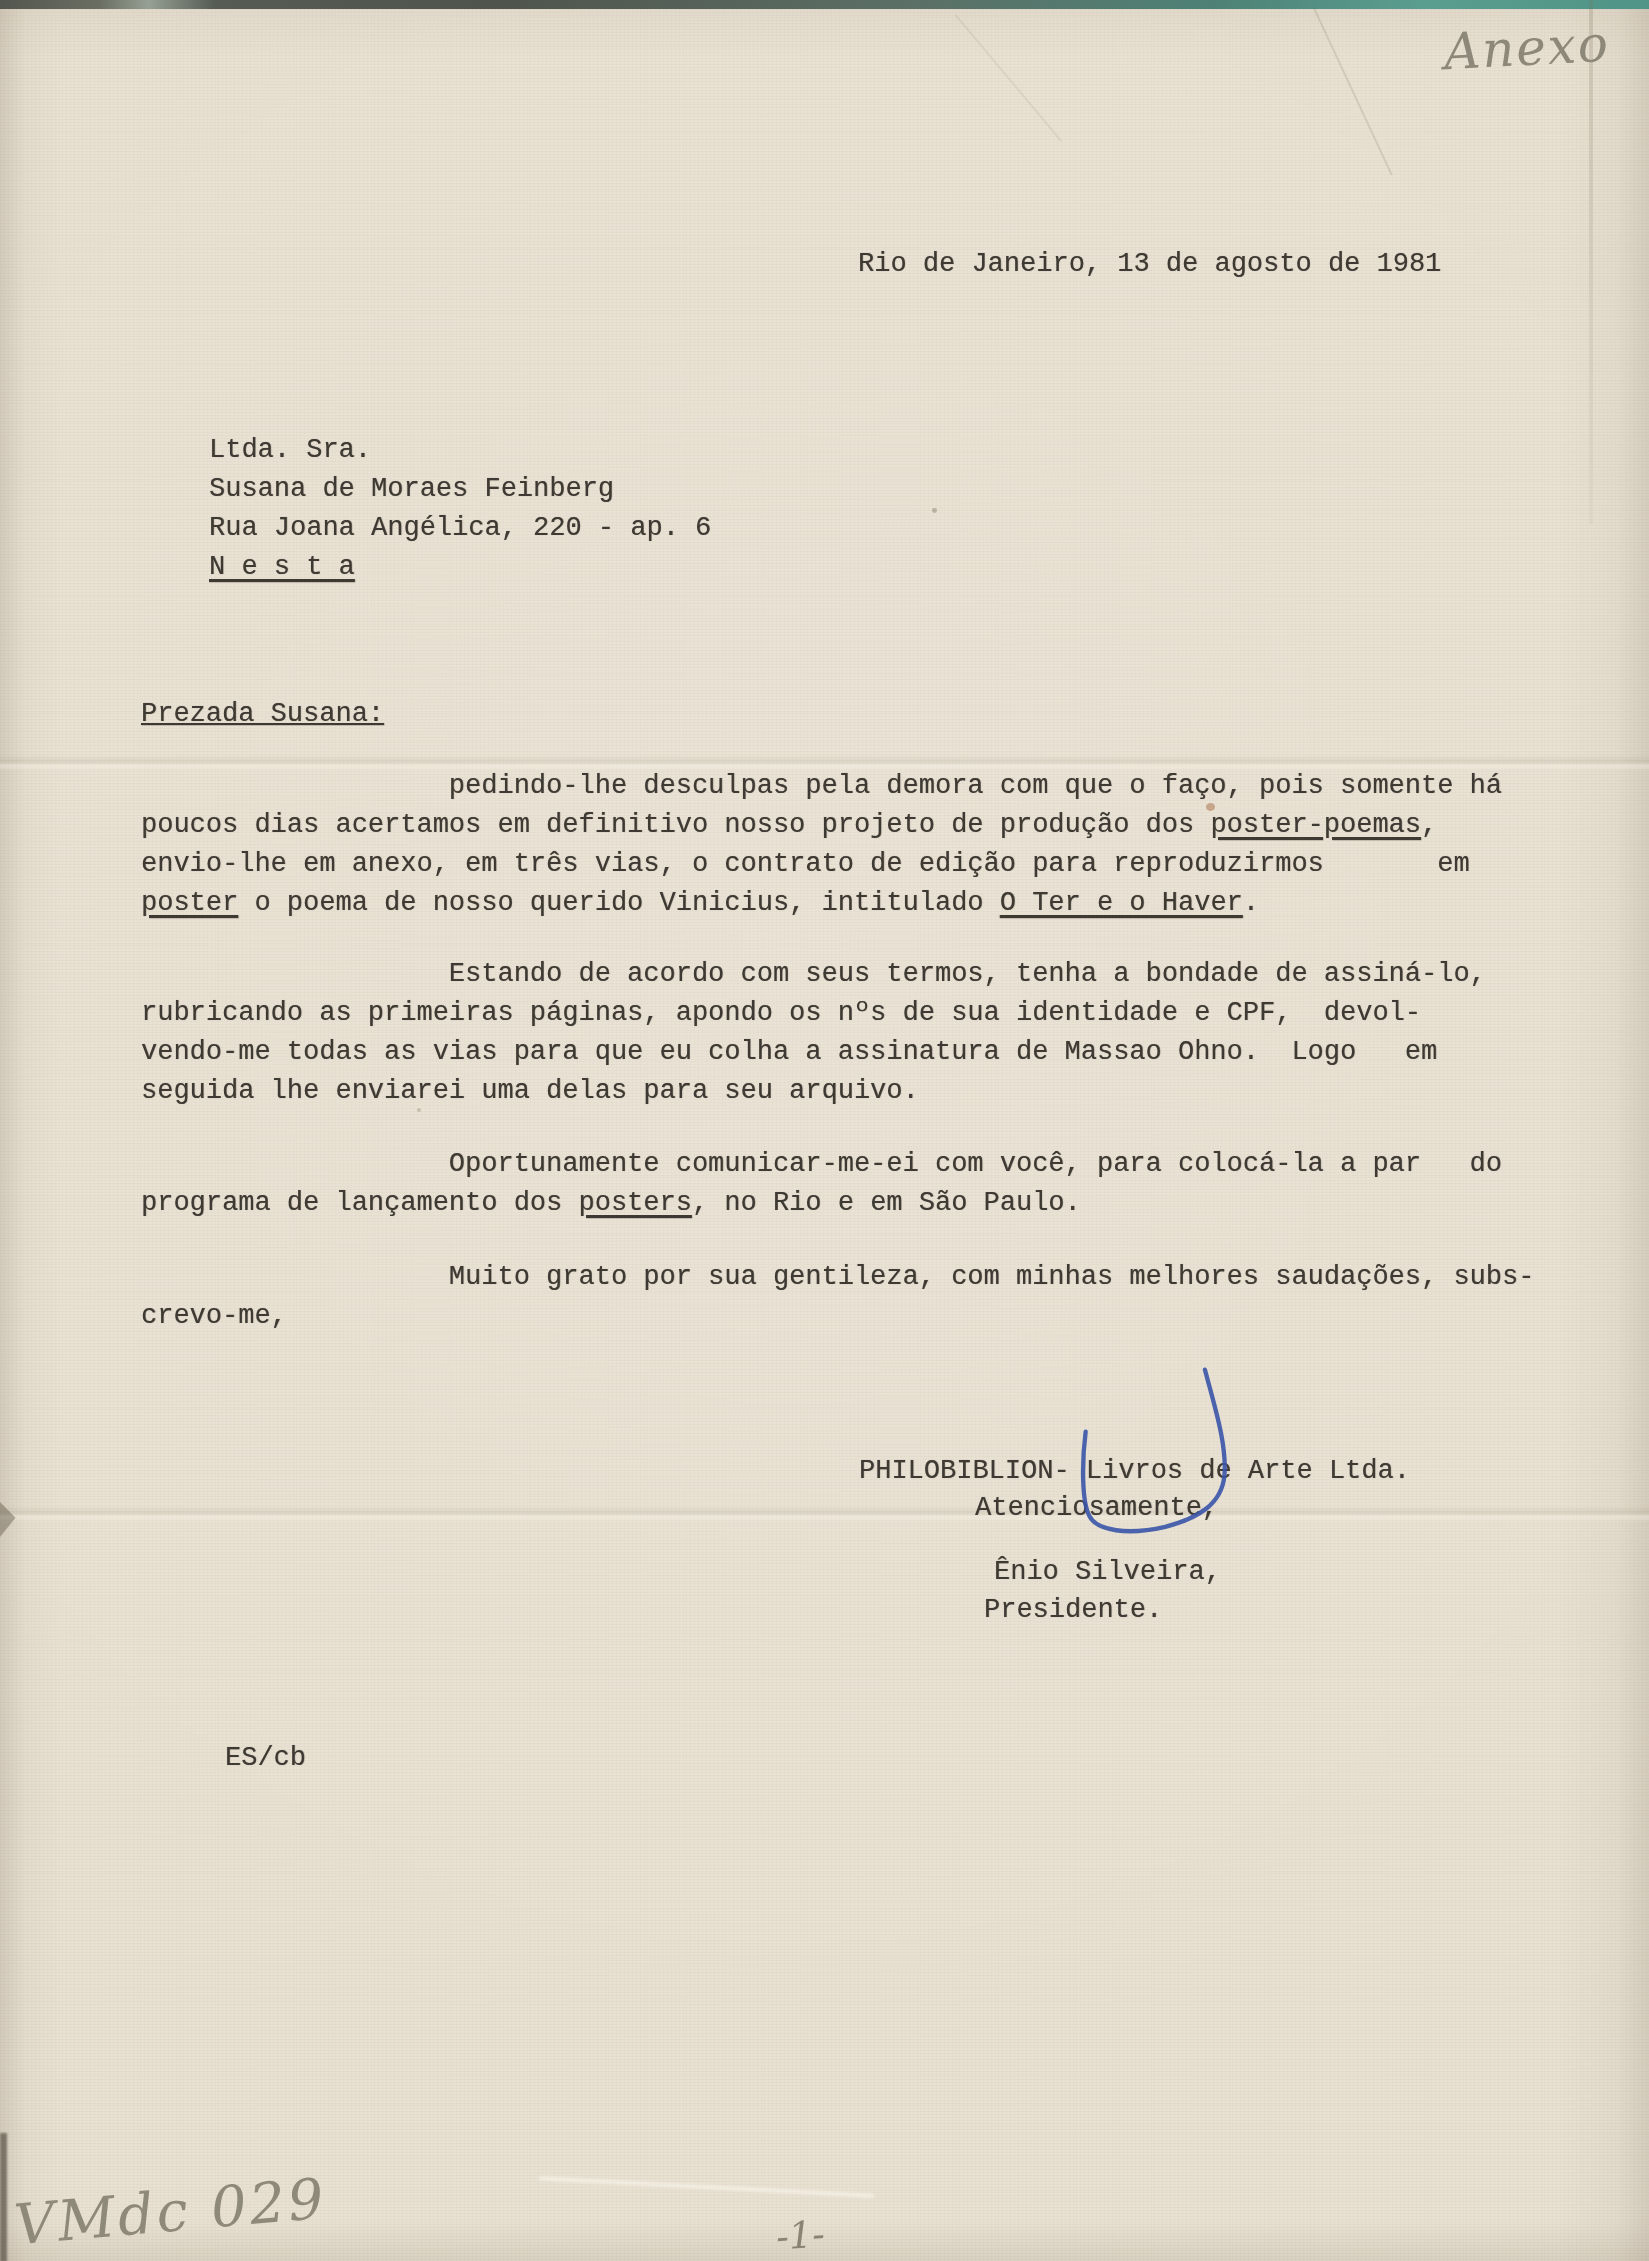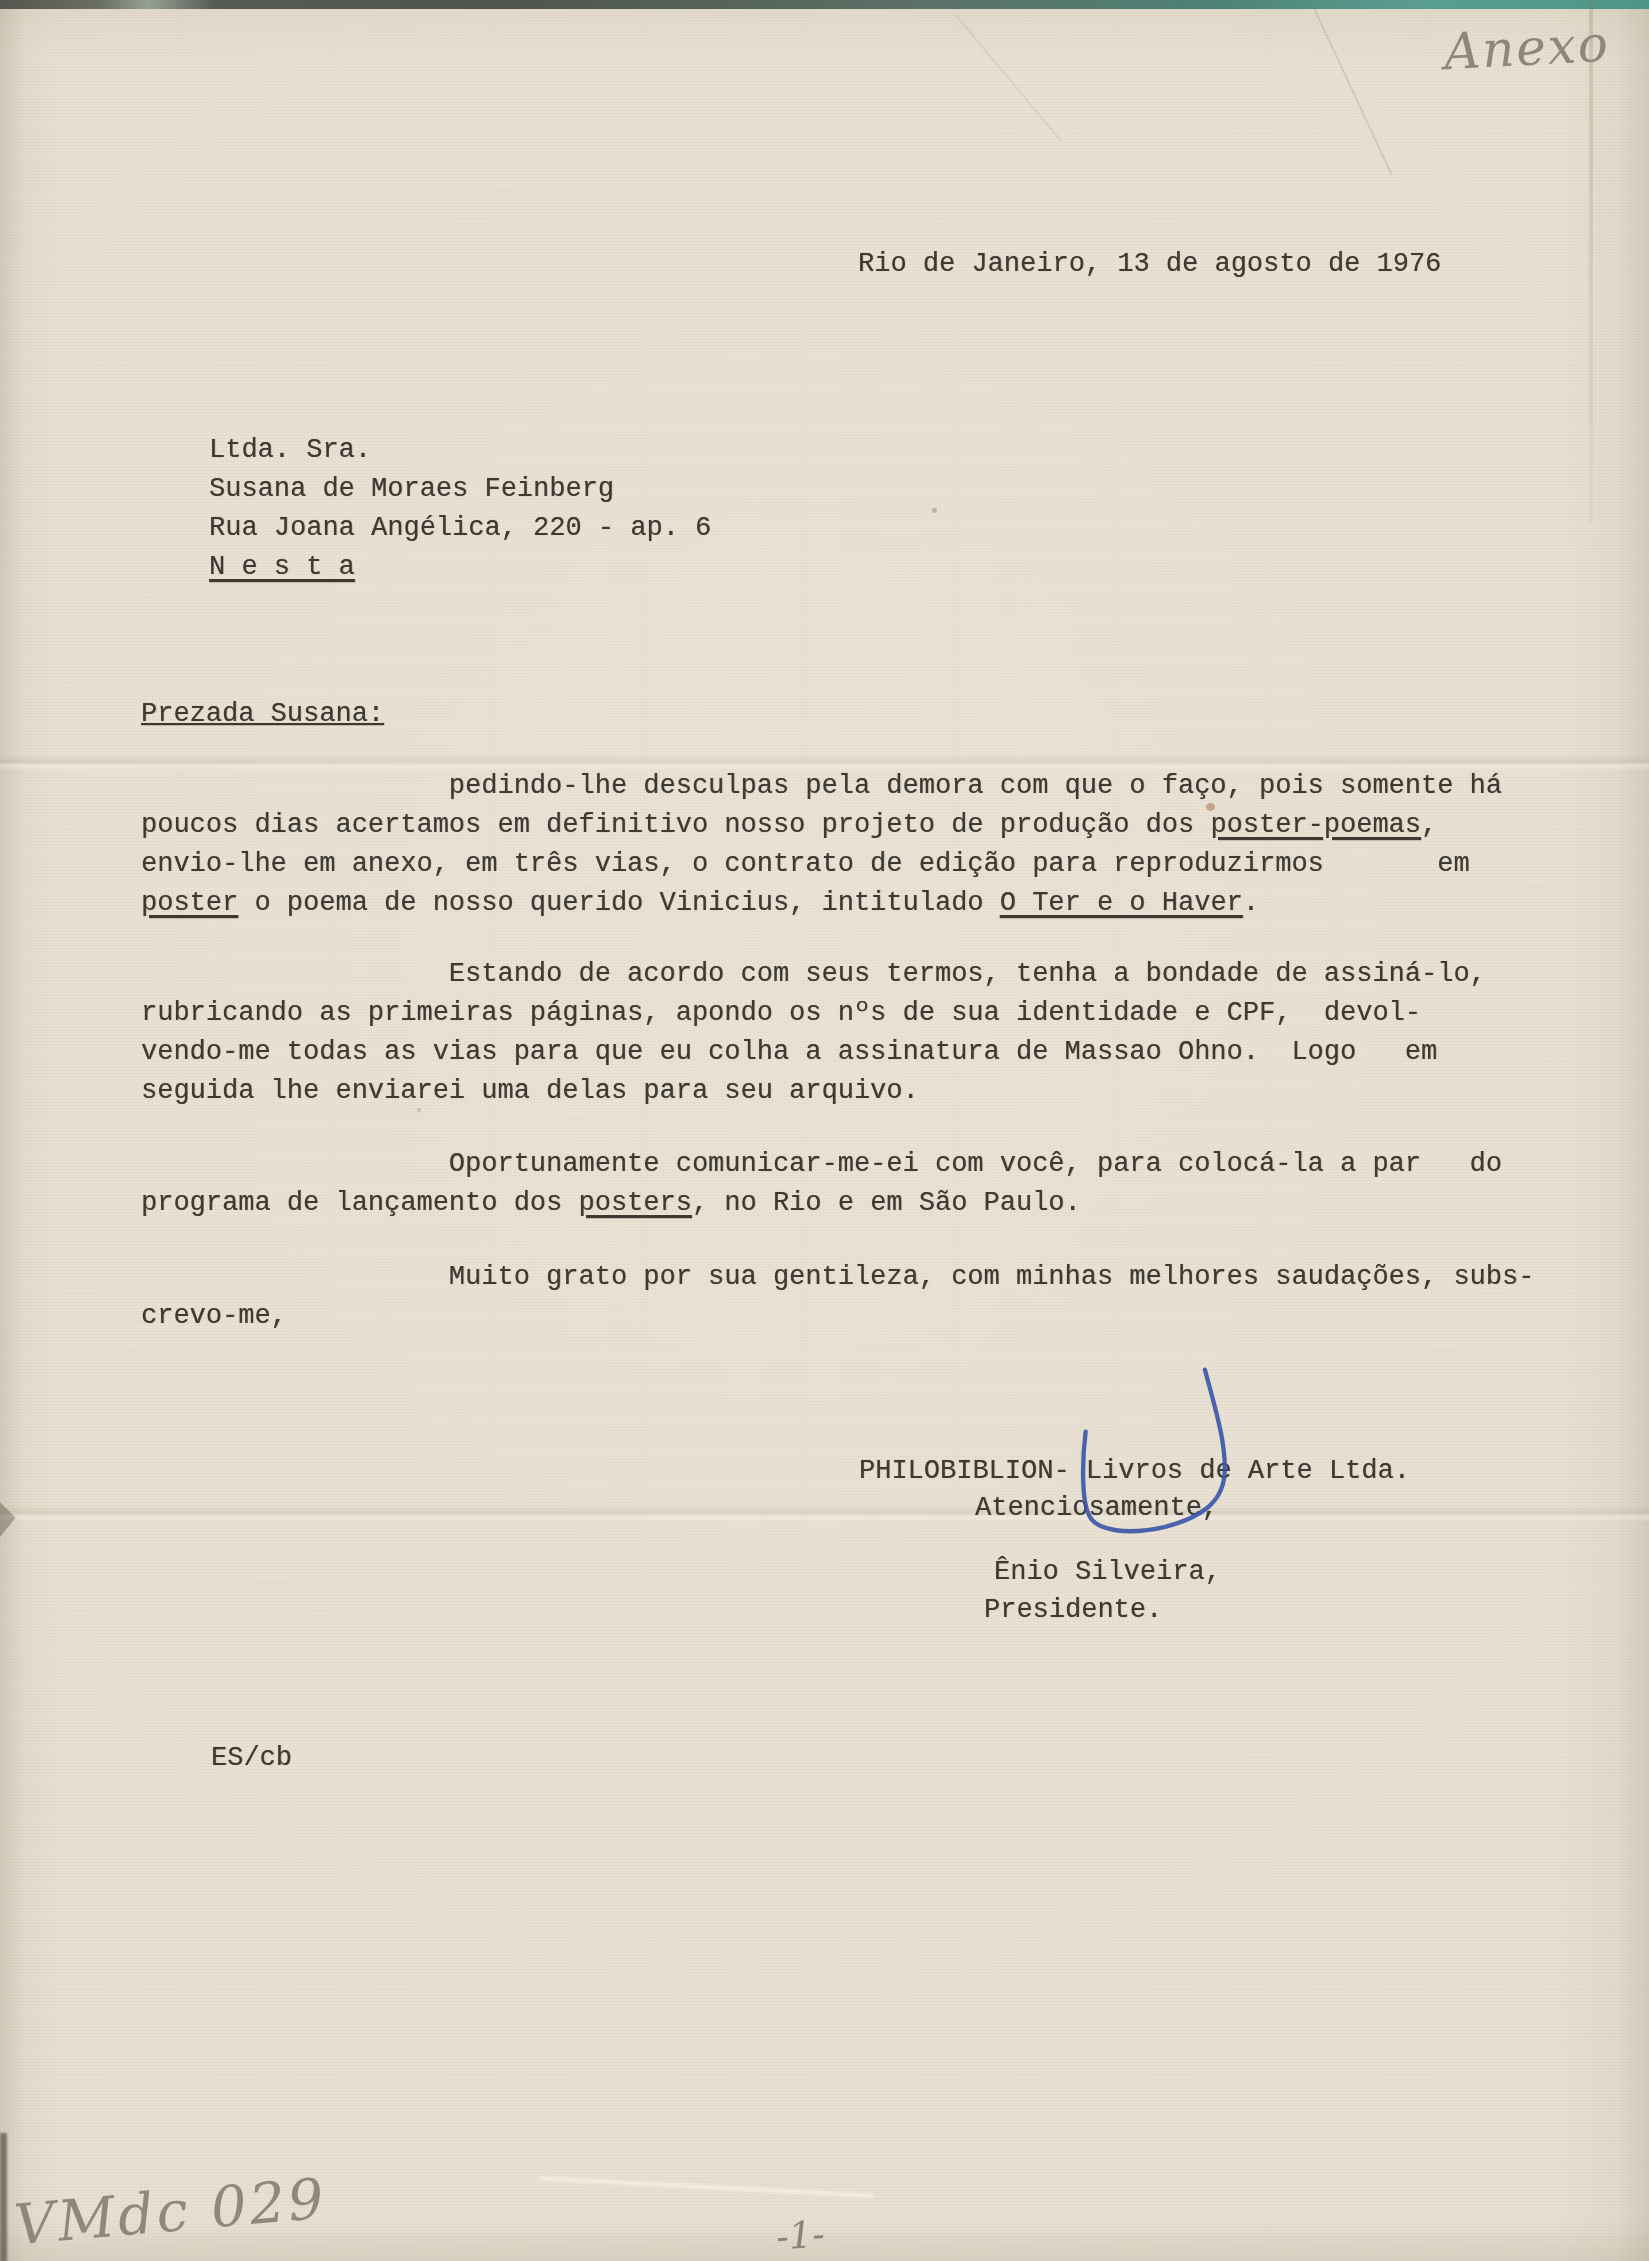--- a/index.html
+++ b/index.html
@@ -67,37 +67,37 @@
   <div class="crease edge-mark"></div>
   <div class="crease light-streak"></div>
   <div class="speck speck1"></div>
   <div class="speck speck2"></div>
   <div class="speck speck3"></div>
 
   <div class="hand anexo">Anexo</div>
   <div class="hand code">VMdc 029</div>
   <div class="hand pagenum">-1-</div>
 
-  <div class="type" style="left:858px;top:245px;">Rio de Janeiro, 13 de agosto de 1976</div>
+  <div class="type" style="left:858px;top:245px;">Rio de Janeiro, 13 de agosto de 1981</div>
 
   <div class="type" style="left:209px;top:431px;"><div class="tline"><span>Ltda. Sra.</span></div><div class="tline"><span>Susana de Moraes Feinberg</span></div><div class="tline"><span>Rua Joana Angélica, 220 - ap. 6</span></div><div class="tline"><span class="u">N e s t a</span></div></div>
 
   <div class="type" style="left:141px;top:695px;text-decoration:underline;">Prezada Susana:</div>
 
   <div class="type" style="left:141px;top:767px;"><div class="tline"><span>                   pedindo-lhe desculpas pela demora com que o faço, pois somente há</span></div><div class="tline"><span>poucos dias acertamos em definitivo nosso projeto de produção dos </span><span class="u">poster-poemas</span><span>,</span></div><div class="tline"><span>envio-lhe em anexo, em três vias, o contrato de edição para reproduzirmos       em</span></div><div class="tline"><span class="u">poster</span><span> o poema de nosso querido Vinicius, intitulado </span><span class="u">O Ter e o Haver</span><span>.</span></div></div>
   <div class="type" style="left:141px;top:955px;"><div class="tline"><span>                   Estando de acordo com seus termos, tenha a bondade de assiná-lo,</span></div><div class="tline"><span>rubricando as primeiras páginas, apondo os nºs de sua identidade e CPF,  devol-</span></div><div class="tline"><span>vendo-me todas as vias para que eu colha a assinatura de Massao Ohno.  Logo   em</span></div><div class="tline"><span>seguida lhe enviarei uma delas para seu arquivo.</span></div></div>
   <div class="type" style="left:141px;top:1145px;"><div class="tline"><span>                   Oportunamente comunicar-me-ei com você, para colocá-la a par   do</span></div><div class="tline"><span>programa de lançamento dos </span><span class="u">posters</span><span>, no Rio e em São Paulo.</span></div></div>
   <div class="type" style="left:141px;top:1258px;"><div class="tline"><span>                   Muito grato por sua gentileza, com minhas melhores saudações, subs-</span></div><div class="tline"><span>crevo-me,</span></div></div>
 
   <div class="type" style="left:975px;top:1457px;margin-top:32px;">Atenciosamente,</div>
   <div class="type" style="left:859px;top:1452px;">PHILOBIBLION- Livros de Arte Ltda.</div>
 
   <svg class="sig" width="175" height="194" viewBox="0 0 180 200">
     <path d="M 142,10 C 152,48 165,88 162,120 C 159,148 136,163 101,172 C 62,181 31,176 23,161 C 15,147 15,106 19,74" fill="none" stroke="#3a55a8" stroke-width="4.5" stroke-linecap="round" opacity="0.9"></path>
   </svg>
 
   <div class="type" style="left:984px;top:1553px;margin-left:10px;">Ênio Silveira,</div>
   <div class="type" style="left:984px;top:1591px;text-align:right;">Presidente.</div>
 
-  <div class="type" style="left:211px;top:1739px;">ES/cb</div>
+  <div class="type" style="left:225px;top:1739px;">ES/cb</div>
 
 </div>
 
 
 </body></html>

